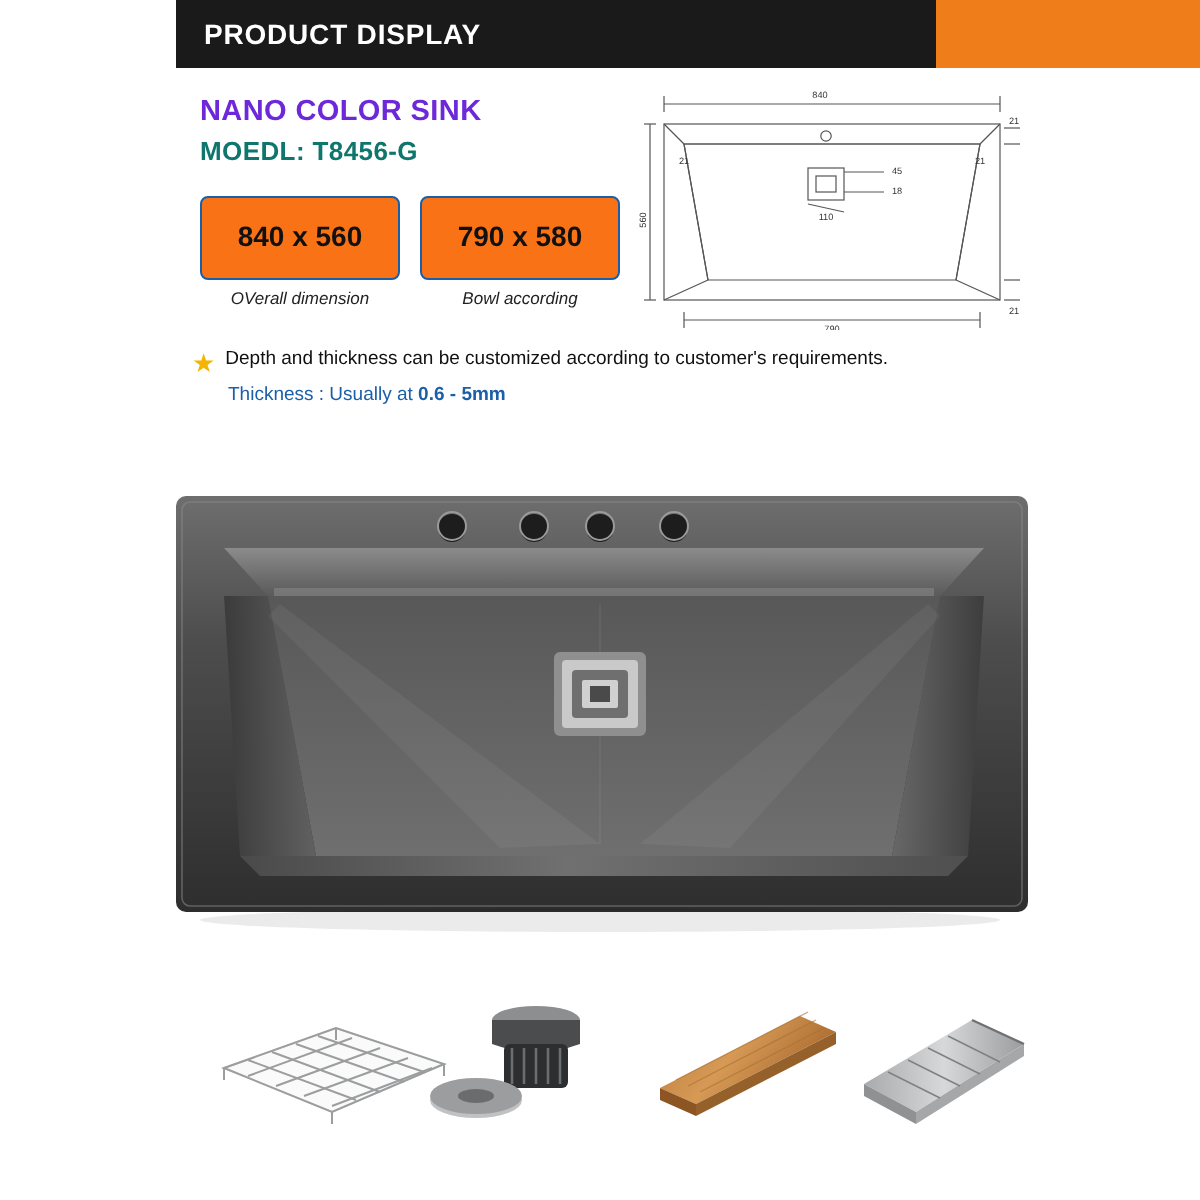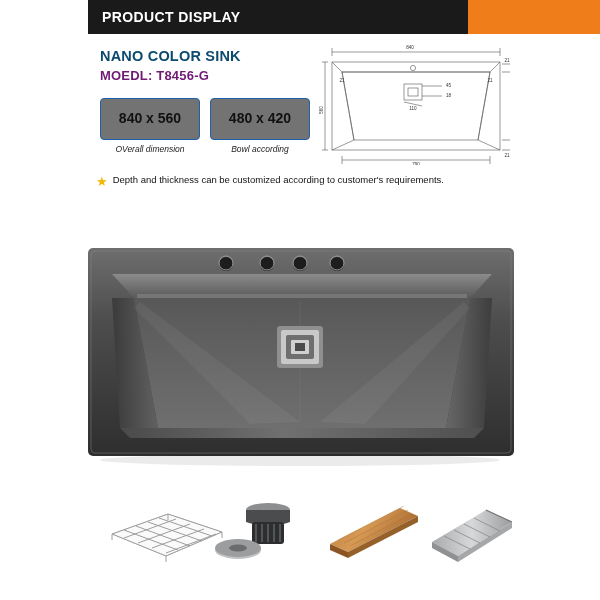--- a/index.html
+++ b/index.html
@@ -55,49 +55,49 @@
   
   .info-wrap {
     position: absolute;
     left: 100px;
     top: 48px;
     width: 215px;
   }
   .prod-name {
     font-size: 14.5px;
     font-weight: bold;
-    color: #0c4a6e;
+    color: #6d28d9;
     letter-spacing: 0.2px;
     margin-bottom: 4px;
   }
   .prod-model {
     font-size: 13px;
     font-weight: bold;
-    color: #701a75;
+    color: #0f766e;
     letter-spacing: 0.2px;
   }
 
   .dim-row {
     position: absolute;
     left: 100px;
     top: 98px;
     display: flex;
     gap: 10px;
   }
   .dim-box {
     width: 100px;
     height: 42px;
     border: 1px solid #1b5fa8;
     border-radius: 4px;
     display: flex;
     flex-direction: column;
     align-items: center;
     justify-content: center;
     box-sizing: border-box;
-    background: #737373;
+    background: #f97316;
   }
   .dim-box .val {
     font-size: 14px;
     font-weight: bold;
     color: #111111;
     line-height: 1.1;
   }
   .dim-cap {
     width: 100px;
     text-align: center;
@@ -197,21 +197,21 @@
   <div class="info-wrap">
     <div class="prod-name">NANO COLOR SINK</div>
     <div class="prod-model">MOEDL: T8456-G</div>
   </div>
 
   <div class="dim-row">
     <div class="dim-box">
       <span class="val">840 x 560</span>
     </div>
     <div class="dim-box">
-      <span class="val">480 x 420</span>
+      <span class="val">790 x 580</span>
     </div>
   </div>
   <div class="dim-captions">
     <div class="dim-cap">OVerall dimension</div>
     <div class="dim-cap">Bowl according</div>
   </div>
 
   <div class="drawing">
     <svg width="196" height="125" viewBox="0 0 196 125" xmlns="http://www.w3.org/2000/svg">
       <g stroke="#555555" fill="none" stroke-width="0.6">
@@ -267,20 +267,24 @@
         <text x="189" y="22" text-anchor="middle">21</text>
         <text x="189" y="117" text-anchor="middle">21</text>
       </g>
     </svg>
   </div>
 
   <div class="note">
     <div class="note-line1">
       <span class="star">★</span>
       <span class="note-text">Depth and thickness can be customized according to customer's requirements.</span>
+    </div>
+    <div class="note-sub">
+      <span>Thickness : Usually at</span>
+      <b>0.6 - 5mm</b>
     </div>
   </div>
 
   <div class="sink-area">
     <svg width="600" height="240" viewBox="0 0 600 240" xmlns="http://www.w3.org/2000/svg">
       <defs>
         <linearGradient id="rimGrad" x1="0" y1="0" x2="0" y2="1">
           <stop offset="0%" stop-color="#6e6e6e"></stop>
           <stop offset="35%" stop-color="#4d4d4d"></stop>
           <stop offset="100%" stop-color="#2e2e2e"></stop>

